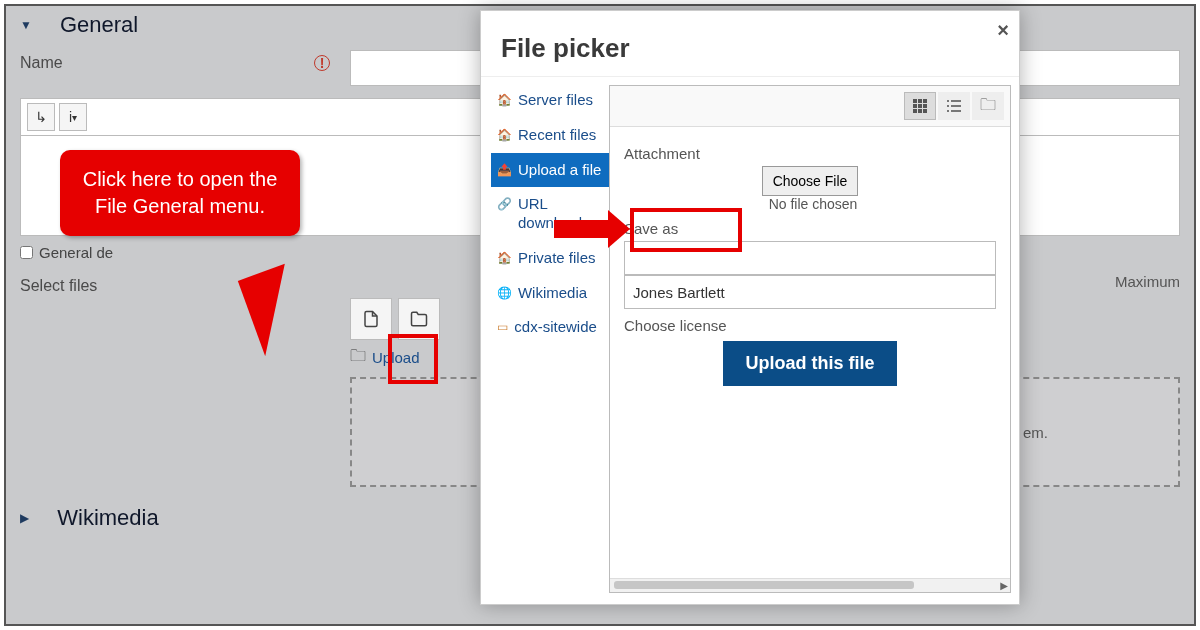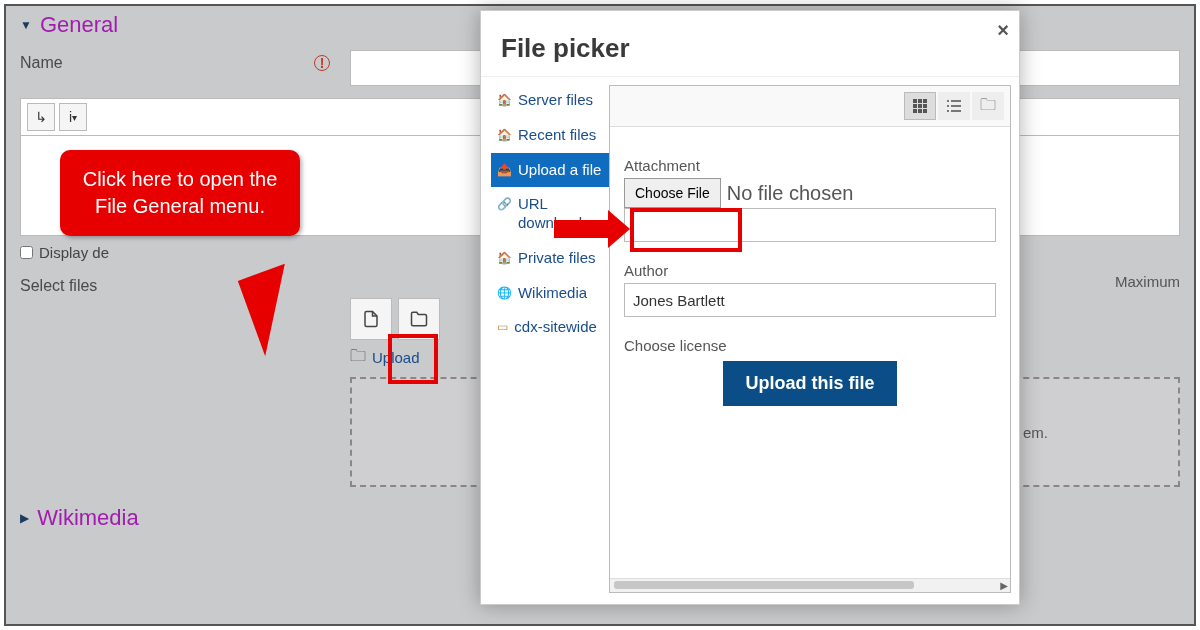--- a/index.html
+++ b/index.html
@@ -1,20 +1,20 @@
 <!DOCTYPE html>
 <html><head>
 <meta charset="utf-8">
 <style>
   * { box-sizing: border-box; margin: 0; padding: 0; font-family: Arial, Helvetica, sans-serif; }
   body { width:1200px; height:630px; position:relative; background:#fff; overflow:hidden; }
   .page { position:absolute; inset:4px; border:2px solid #555; background:#c9cacc; padding:6px 14px; }
   .section-header { display:flex; align-items:center; gap:8px; cursor:pointer; }
   .section-header .caret { font-size:12px; color:#1e3a5f; }
-  .section-header span.title { color:#a21caf; font-size:22px; }
+  .section-header span.title { color:#0f172a; font-size:22px;margin-left:20px; }
   .row { display:flex; align-items:flex-start; margin-top:12px; }
   .label-col { width:330px; color:#4a4a4a; font-size:16px; padding-top:4px; display:flex; align-items:center; gap:0; }
   .label-col .req { color:#c0392b; font-size:14px; border:1px solid #c0392b; width:16px; height:16px; border-radius:50%; display:inline-flex; align-items:center; justify-content:center; margin-left:auto; margin-right:20px; font-weight:bold;}
   .field-col { flex:1; }
   .text-input { height:36px; border:1px solid #bbb; background:#fff; width:100%; padding:0 8px; }
   .toolbar { display:flex; gap:4px; background:#fff; border:1px solid #bbb; padding:4px 6px; }
   .tool-btn { width:28px; height:28px; border:1px solid #bbb; background:#f5f5f5; display:flex; align-items:center; justify-content:center; font-size:14px; color:#333; cursor:pointer; }
   .tool-btn.dd::after { content:" ▾"; font-size:10px; }
   .editor-area { border:1px solid #bbb; border-top:none; background:#fff; height:100px; }
   .check-row { display:flex; align-items:center; gap:6px; color:#444; font-size:15px; margin-top:8px; }
@@ -40,23 +40,23 @@
   .repo-list { width:128px; padding:6px 0 6px 10px; font-size:15px; }
   .repo-item { display:flex; align-items:flex-start; gap:6px; padding:8px 6px; color:#1a4d8a; cursor:pointer; line-height:1.25; }
   .repo-item.active { background:#0f6cbf; color:#fff; }
   .repo-item .ricon { font-size:12px; color:#c97a2a; flex-shrink:0; margin-top:2px;}
   .repo-item.active .ricon { color:#fff; }
   .repo-main { flex:1; border:1px solid #bbb; margin:8px 8px 8px 0; display:flex; flex-direction:column; }
   .view-bar { display:flex; justify-content:flex-end; padding:6px; background:#f9f9f9; border-bottom:1px solid #ddd; }
   .view-btn { width:32px; height:28px; border:1px solid transparent; background:#eee; margin-left:2px; display:flex; align-items:center; justify-content:center; color:#555; cursor:pointer; }
   .view-btn.active { background:#ddd; border-color:#bbb; }
   .upload-form { padding:10px 14px; flex:1; overflow:auto; }
-  .form-label { color:#555; font-size:15px; margin-top:20px; margin-bottom:4px; display:block;}
+  .form-label { color:#555; font-size:15px; margin-top:8px; margin-bottom:4px; display:block;}
   .choose-btn { border:1px solid #999; background:#efefef; padding:6px 10px; font-size:14px; cursor:pointer; }
-  .nofile { color:#555; font-size:20px; margin-left:6px; }
+  .nofile { color:#555; font-size:14px; margin-left:6px; }
   .uf-input { width:100%; height:34px; border:1px solid #bbb; padding:0 8px; font-size:15px; color:#333; }
   .select-wrap { position:relative; }
   .select-wrap::after { content:"⇵"; position:absolute; right:8px; top:7px; font-size:12px; color:#555; transform:scaleX(.6);}
   .upload-btn-row { text-align:center; margin-top:7px; }
   .upload-btn { background:#0b4d87; color:#fff; border:none; padding:12px 22px; font-size:18px; font-weight:bold; cursor:pointer; }
   .hscroll { height:14px; background:#f1f1f1; border-top:1px solid #ddd; position:relative; }
   .hscroll .thumb { position:absolute; left:4px; top:2px; height:8px; width:300px; background:#c6c6c6; border-radius:3px; }
   .hscroll .arrow-r { position:absolute; right:2px; top:1px; font-size:10px; color:#666; }
   .red-box-choose { position:absolute; border:4px solid #e60000; pointer-events:none; }
   .red-arrow { position:absolute; }
@@ -86,21 +86,21 @@
 
   <div class="row">
     <div class="field-col">
       <div class="toolbar">
         <div class="tool-btn">↳</div>
         <div class="tool-btn dd">i</div>
       </div>
       <div class="editor-area"></div>
       <div class="check-row">
         <input type="checkbox" style="">
-        <span>Display de</span>
+        <span>General de</span>
       </div>
     </div>
   </div>
 
   <div class="row">
     <div class="label-col">Select files</div>
     <div class="field-col">
       <div class="maxtext">Maximum</div>
       <div class="file-buttons">
         <div class="file-btn">
@@ -195,26 +195,26 @@
               <rect x="0" y="10" width="2" height="2" fill="#777"></rect>
               <rect x="4" y="10" width="10" height="2" fill="#777"></rect>
             </svg>
         </div>
         <div class="view-btn">
           <span>🗀</span>
         </div>
       </div>
       <div class="upload-form">
         <span class="form-label">Attachment</span>
-        <div style="position:relative; display:flex; align-items:center;">
+        <div style="position:relative; display:flex; align-items:center;flex-direction:column;">
           <button class="choose-btn">Choose File</button>
           <span class="nofile">No file chosen</span>
         </div>
+        <span class="form-label">Save as</span>
         <input class="uf-input" style="">
-        <span class="form-label">Author</span>
         <input class="uf-input" value="Jones Bartlett" style="">
         <span class="form-label">Choose license</span>
         <div class="upload-btn-row">
           <button class="upload-btn">Upload this file</button>
         </div>
       </div>
       <div class="hscroll">
         <div class="thumb"></div>
         <span class="arrow-r">▶</span>
       </div>

